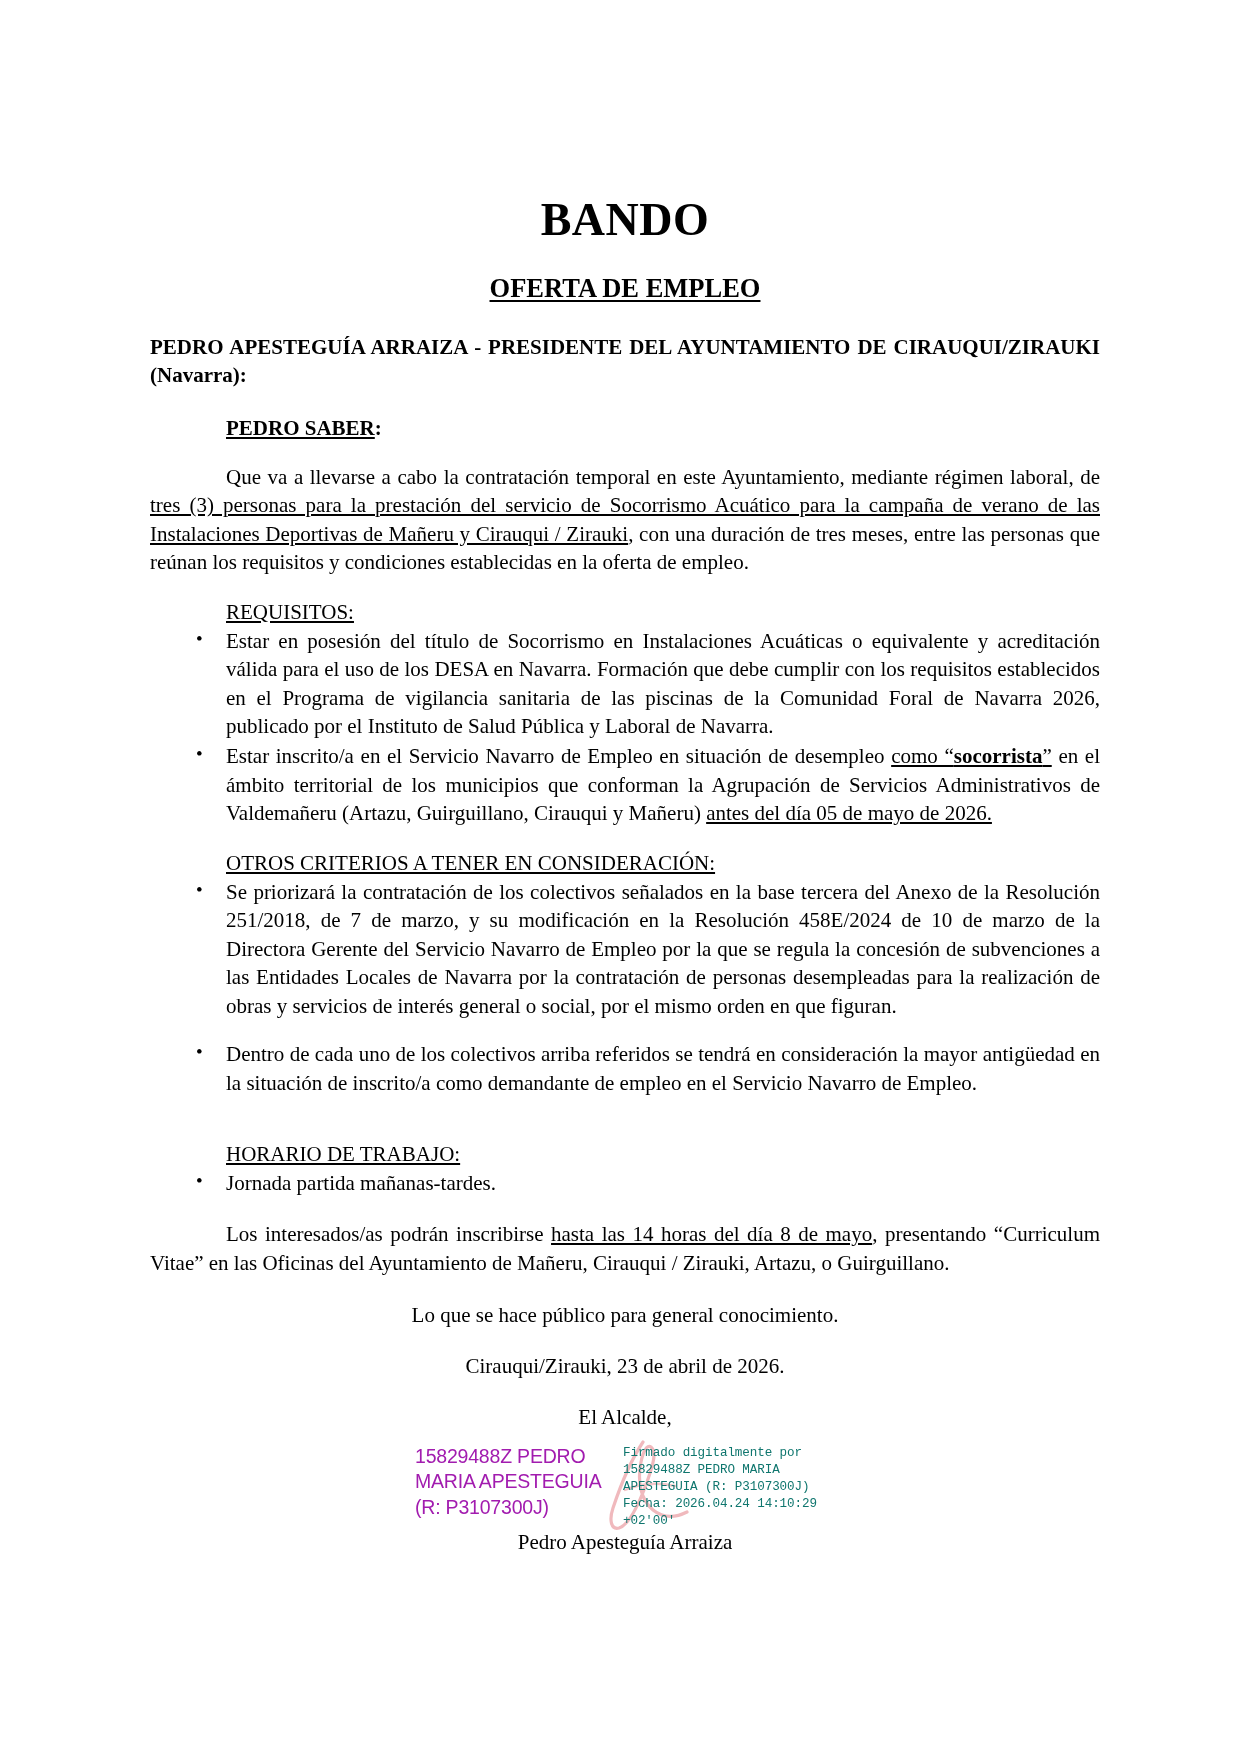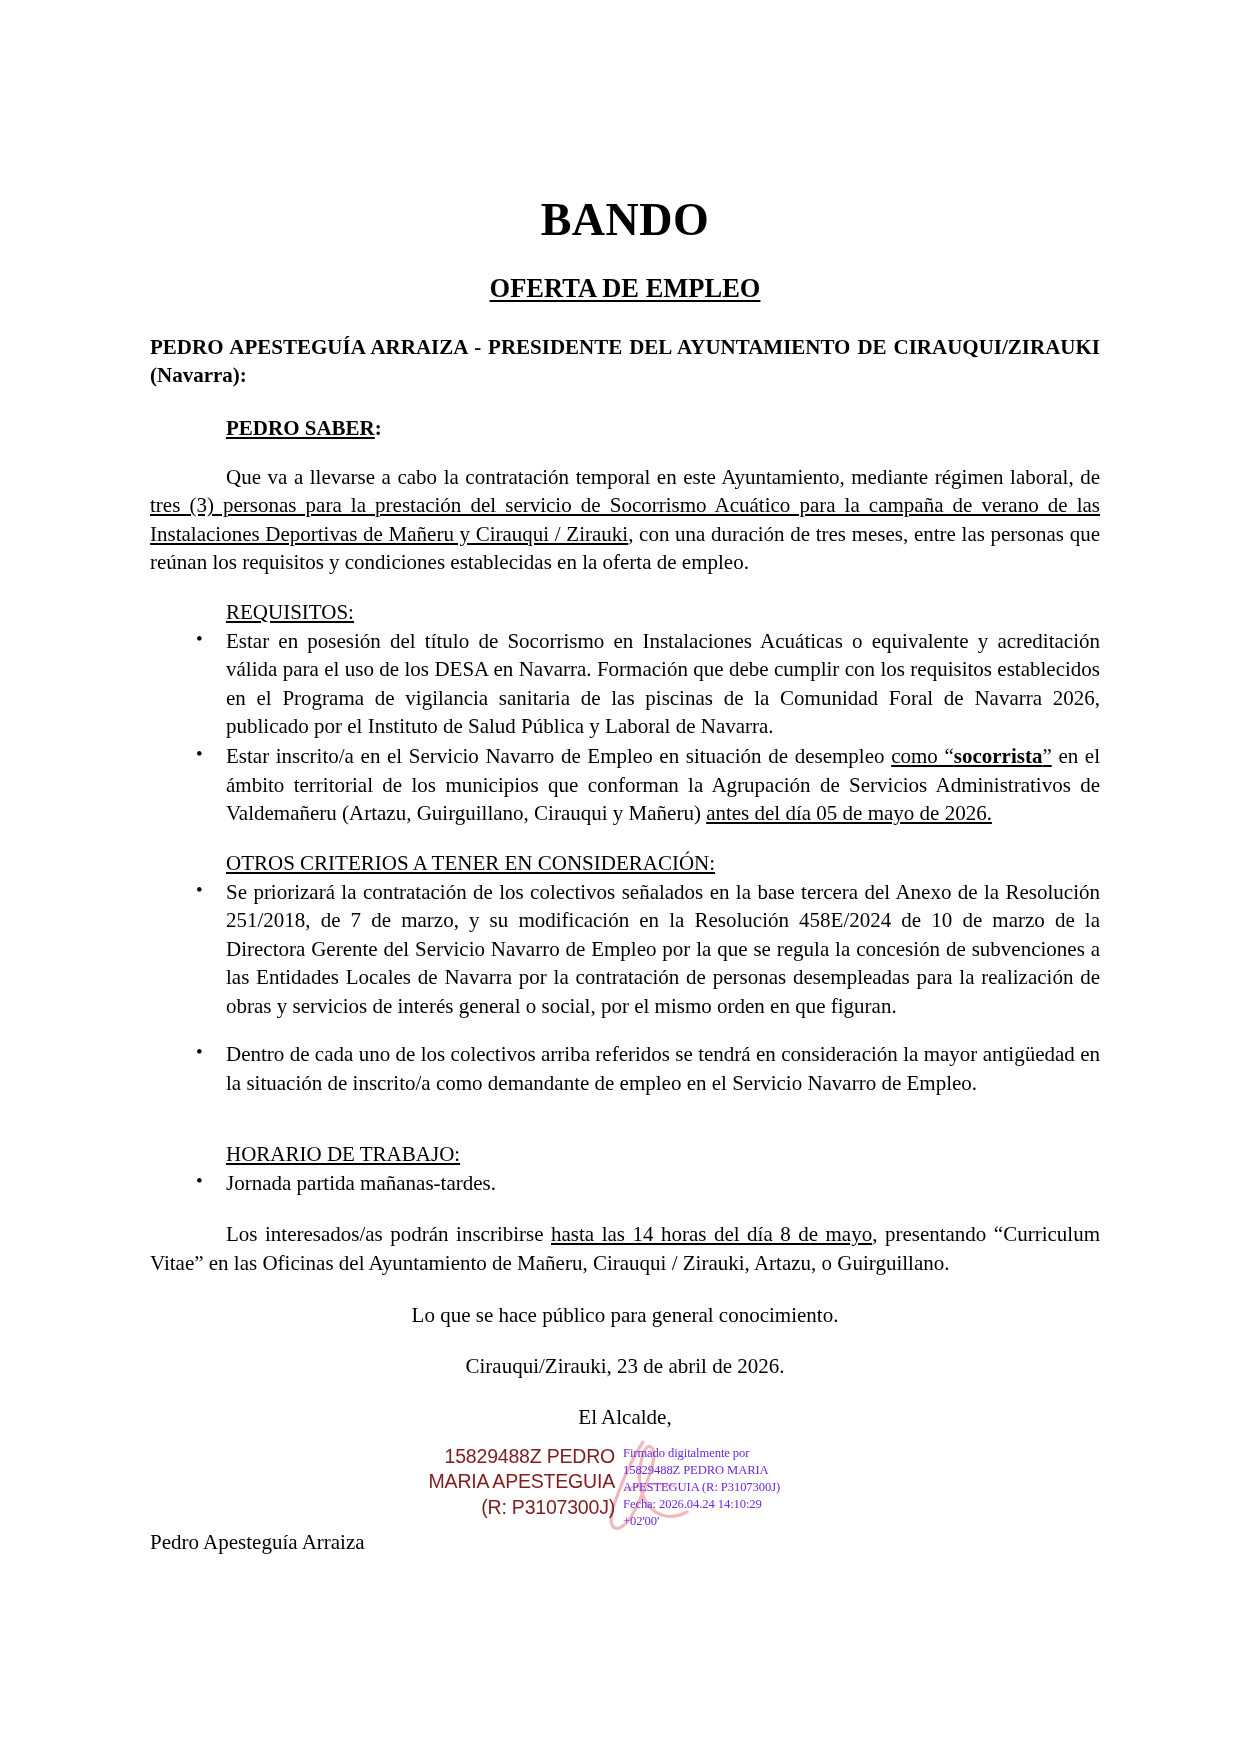--- a/index.html
+++ b/index.html
@@ -130,53 +130,52 @@
     text-align: center;
     font-size: 21px;
     margin-top: 26px;
   }
   .alcalde {
     text-align: center;
     font-size: 21px;
     margin-top: 26px;
   }
   .signer-name {
-    text-align: left;
+    text-align: center;
     font-size: 21px;
     margin-top: 0;
   }
 
   
   .sigstamp {
     position: relative;
     width: 430px;
     margin: 14px 0 0 265px;
     height: 86px;
   }
   .sig-left {
     position: absolute;
     left: 0;
     top: 0;
     width: 200px;
     font-family: "Liberation Sans", "DejaVu Sans", sans-serif;
     font-size: 19.5px;
     line-height: 1.30;
-    color: #7f1d1d;
+    color: #a21caf;
     letter-spacing: -0.2px;
-    text-align: right;
   }
   .sig-right {
     position: absolute;
     left: 208px;
     top: 1px;
     width: 230px;
-    font-family: Liberation Serif, serif;
+    font-family: Liberation Mono, monospace;
     font-size: 12.6px;
     line-height: 1.34;
-    color: #6d28d9;
+    color: #0f766e;
     letter-spacing: -0.1px;
   }
   .sig-flourish {
     position: absolute;
     left: 176px;
     top: -6px;
     width: 110px;
     height: 96px;
     pointer-events: none;
   }

